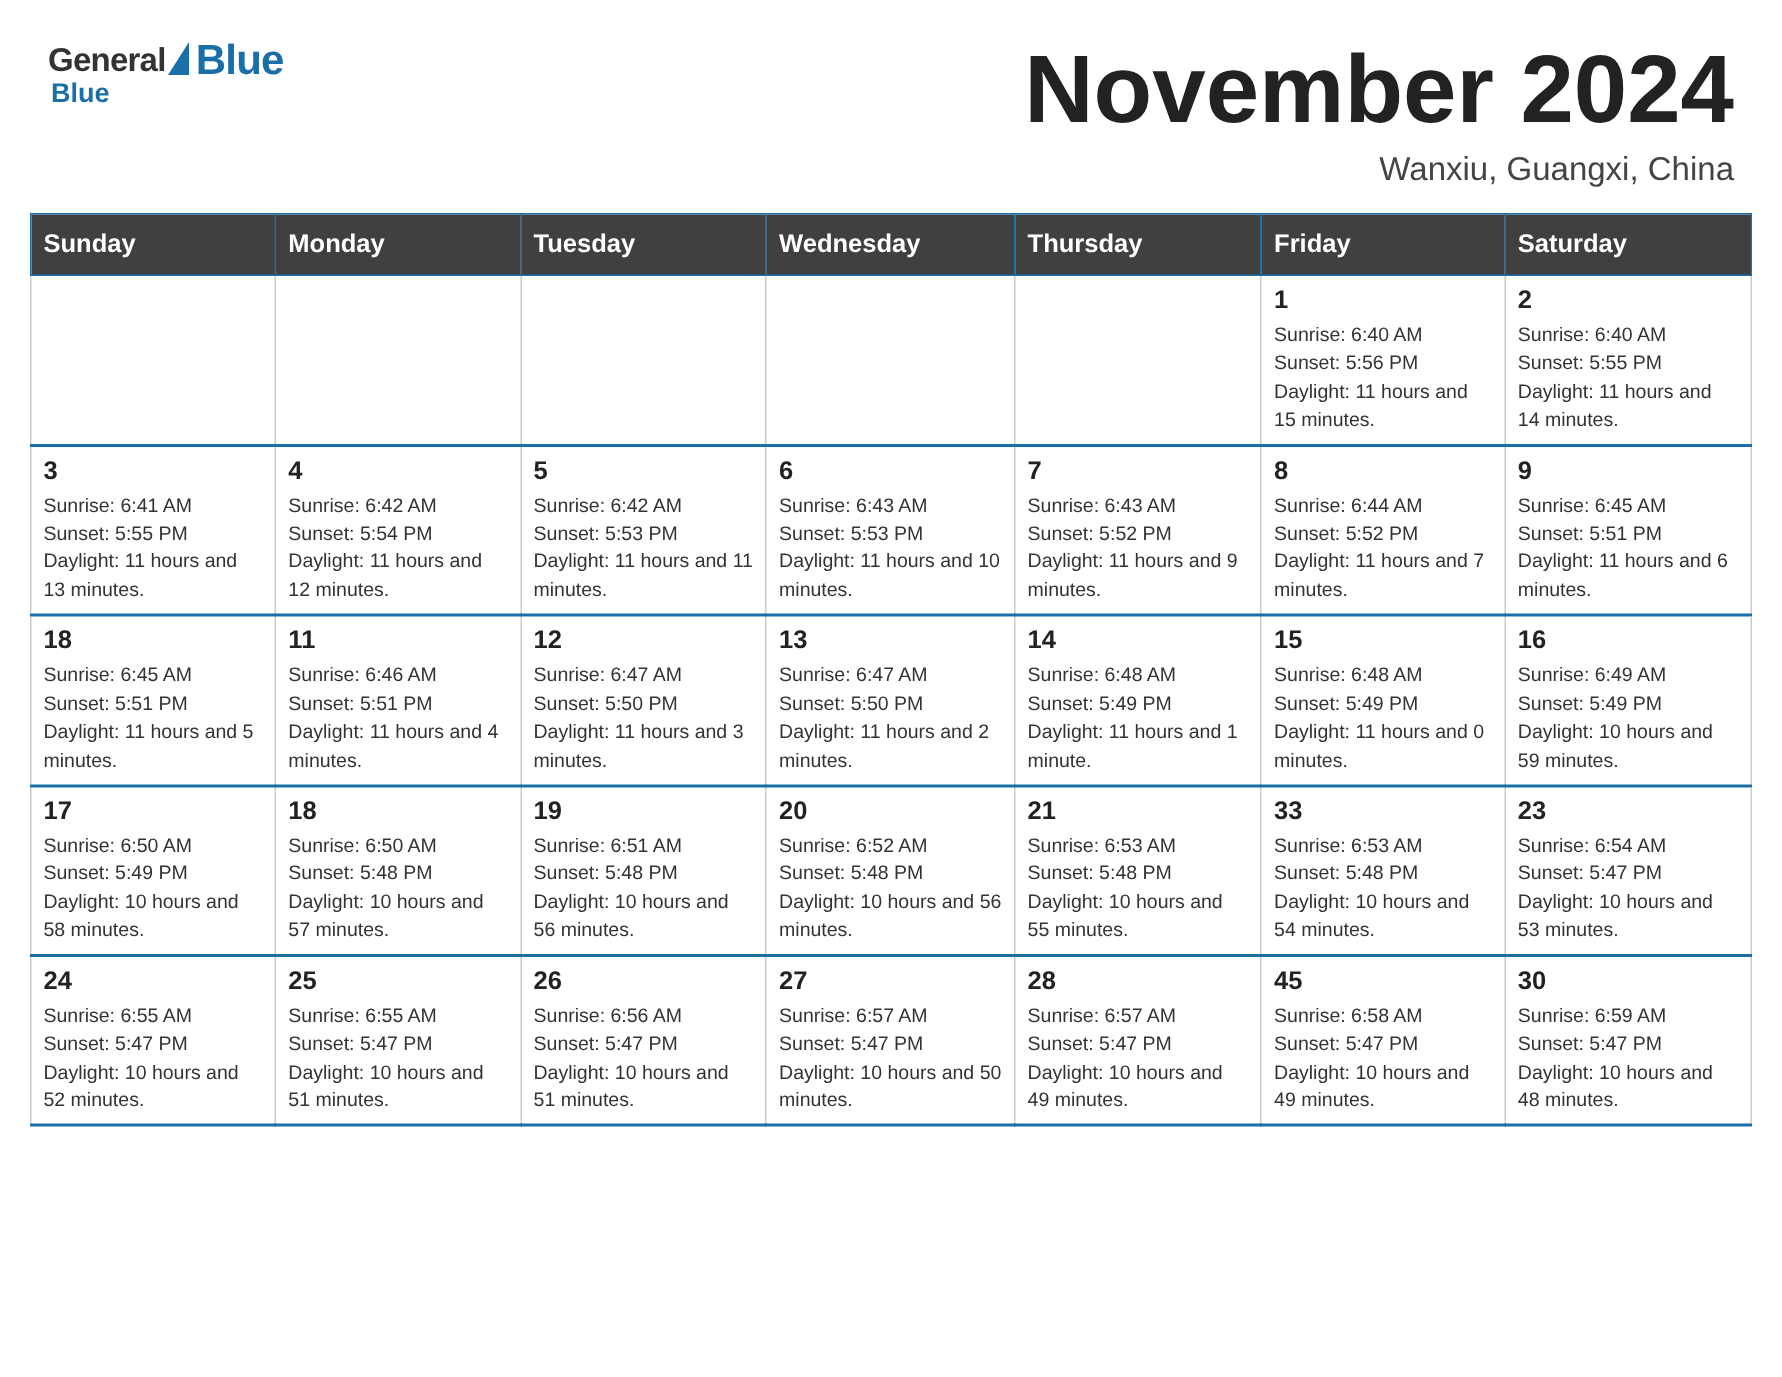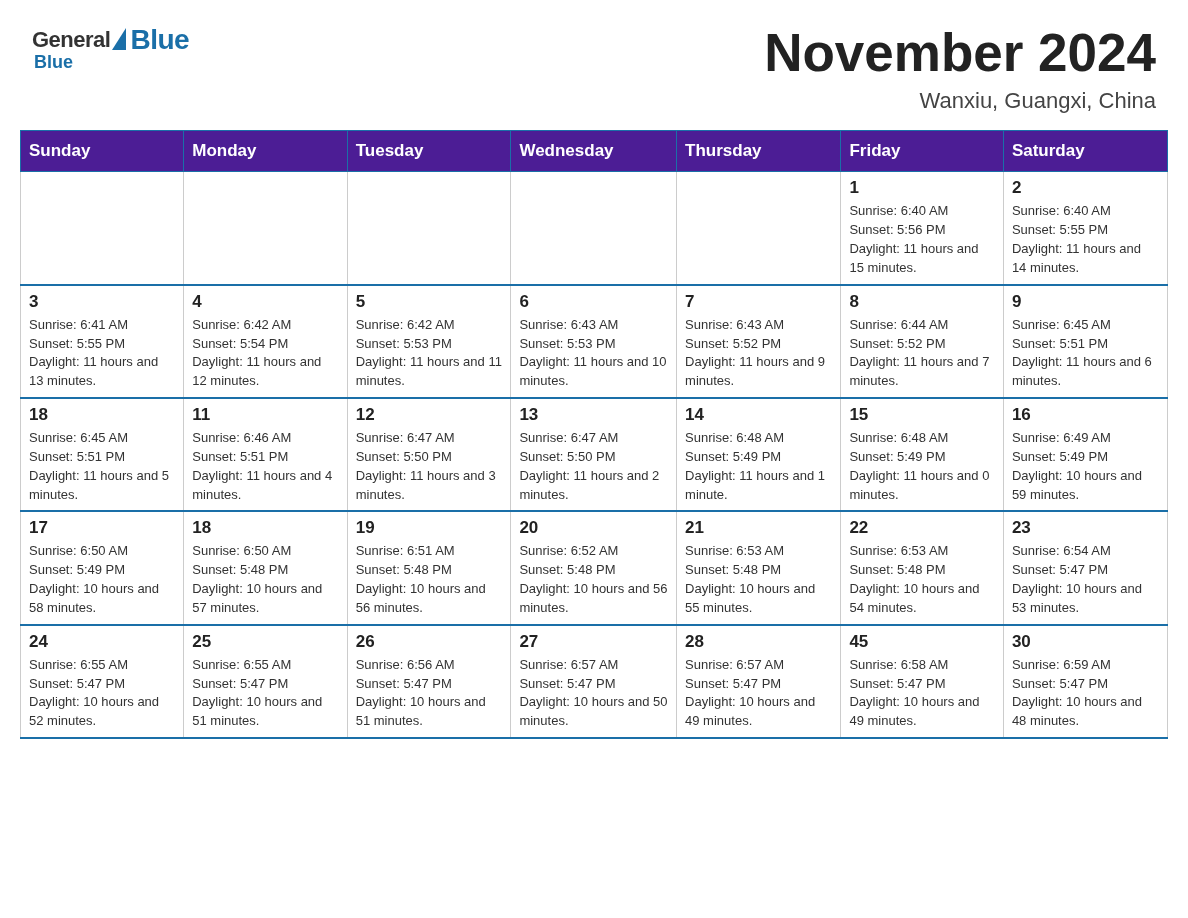--- a/index.html
+++ b/index.html
@@ -50,39 +50,39 @@
       font-size: 18px;
       color: #1a6fa8;
       font-weight: bold;
       margin-left: 2px;
       margin-top: -4px;
     }
     .title-block {
       text-align: right;
     }
     .calendar-title {
-      font-size: 53px;
+      font-size: 64px;
       font-weight: bold;
       color: #222;
       line-height: 1.1;
     }
     .calendar-subtitle {
       font-size: 22px;
       color: #444;
       margin-top: 6px;
     }
     .calendar-wrapper {
       padding: 0 20px 20px 20px;
     }
     table {
       width: 100%;
       border-collapse: collapse;
     }
     thead tr th {
-      background-color: #4c1d95;
+      background-color: #404040;
       color: #fff;
       font-size: 17px;
       font-weight: bold;
       padding: 10px 8px;
       text-align: left;
       border: 1px solid #1a6fa8;
     }
     tbody tr td {
       vertical-align: top;
       border: 1px solid #ccc;
@@ -230,21 +230,21 @@
           </td>
           <td>
             <div class="day-number">20</div>
             <div class="day-info">Sunrise: 6:52 AM<br>Sunset: 5:48 PM<br>Daylight: 10 hours and 56 minutes.</div>
           </td>
           <td>
             <div class="day-number">21</div>
             <div class="day-info">Sunrise: 6:53 AM<br>Sunset: 5:48 PM<br>Daylight: 10 hours and 55 minutes.</div>
           </td>
           <td>
-            <div class="day-number">22</div>
+            <div class="day-number">33</div>
             <div class="day-info">Sunrise: 6:53 AM<br>Sunset: 5:48 PM<br>Daylight: 10 hours and 54 minutes.</div>
           </td>
           <td>
             <div class="day-number">23</div>
             <div class="day-info">Sunrise: 6:54 AM<br>Sunset: 5:47 PM<br>Daylight: 10 hours and 53 minutes.</div>
           </td>
         </tr>
         <tr>
           <td>
             <div class="day-number">24</div>

